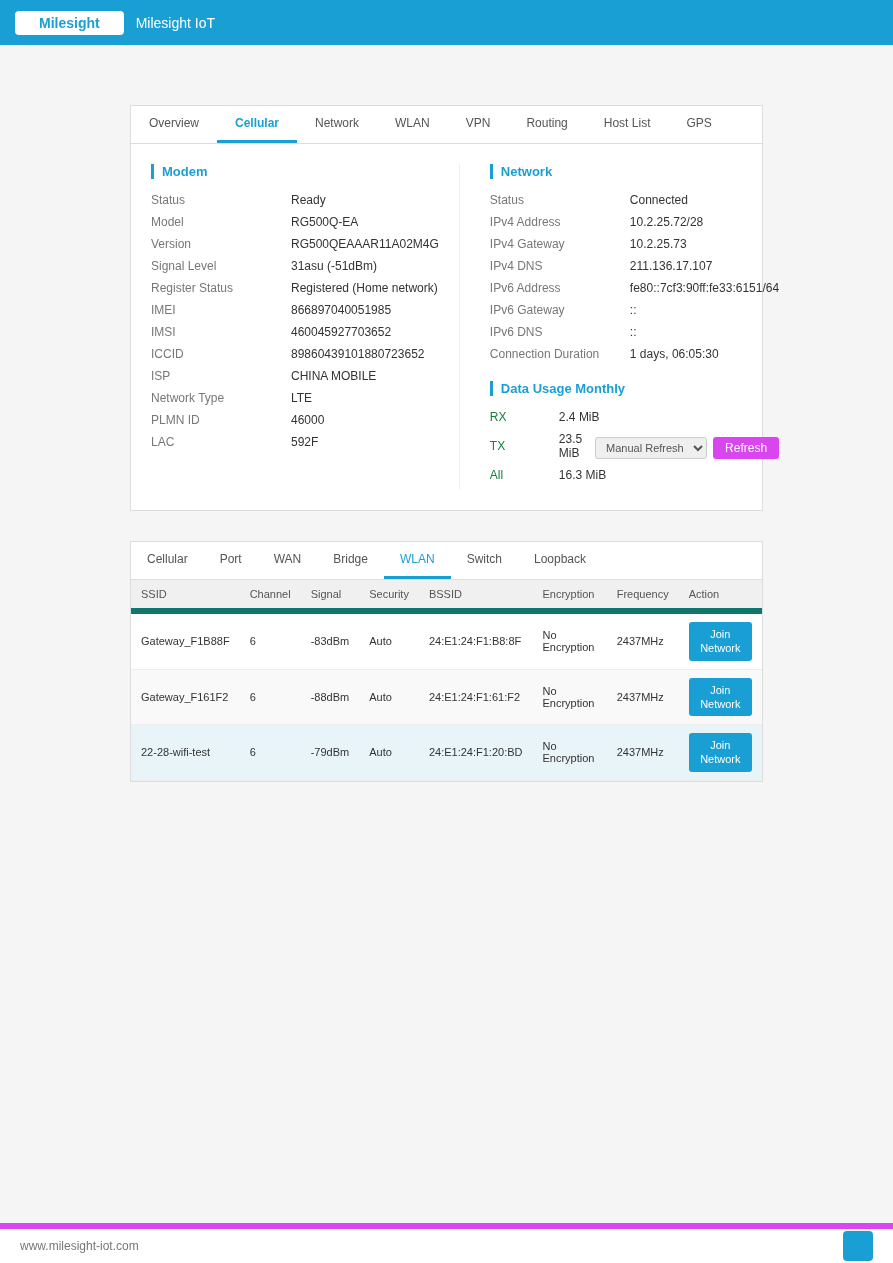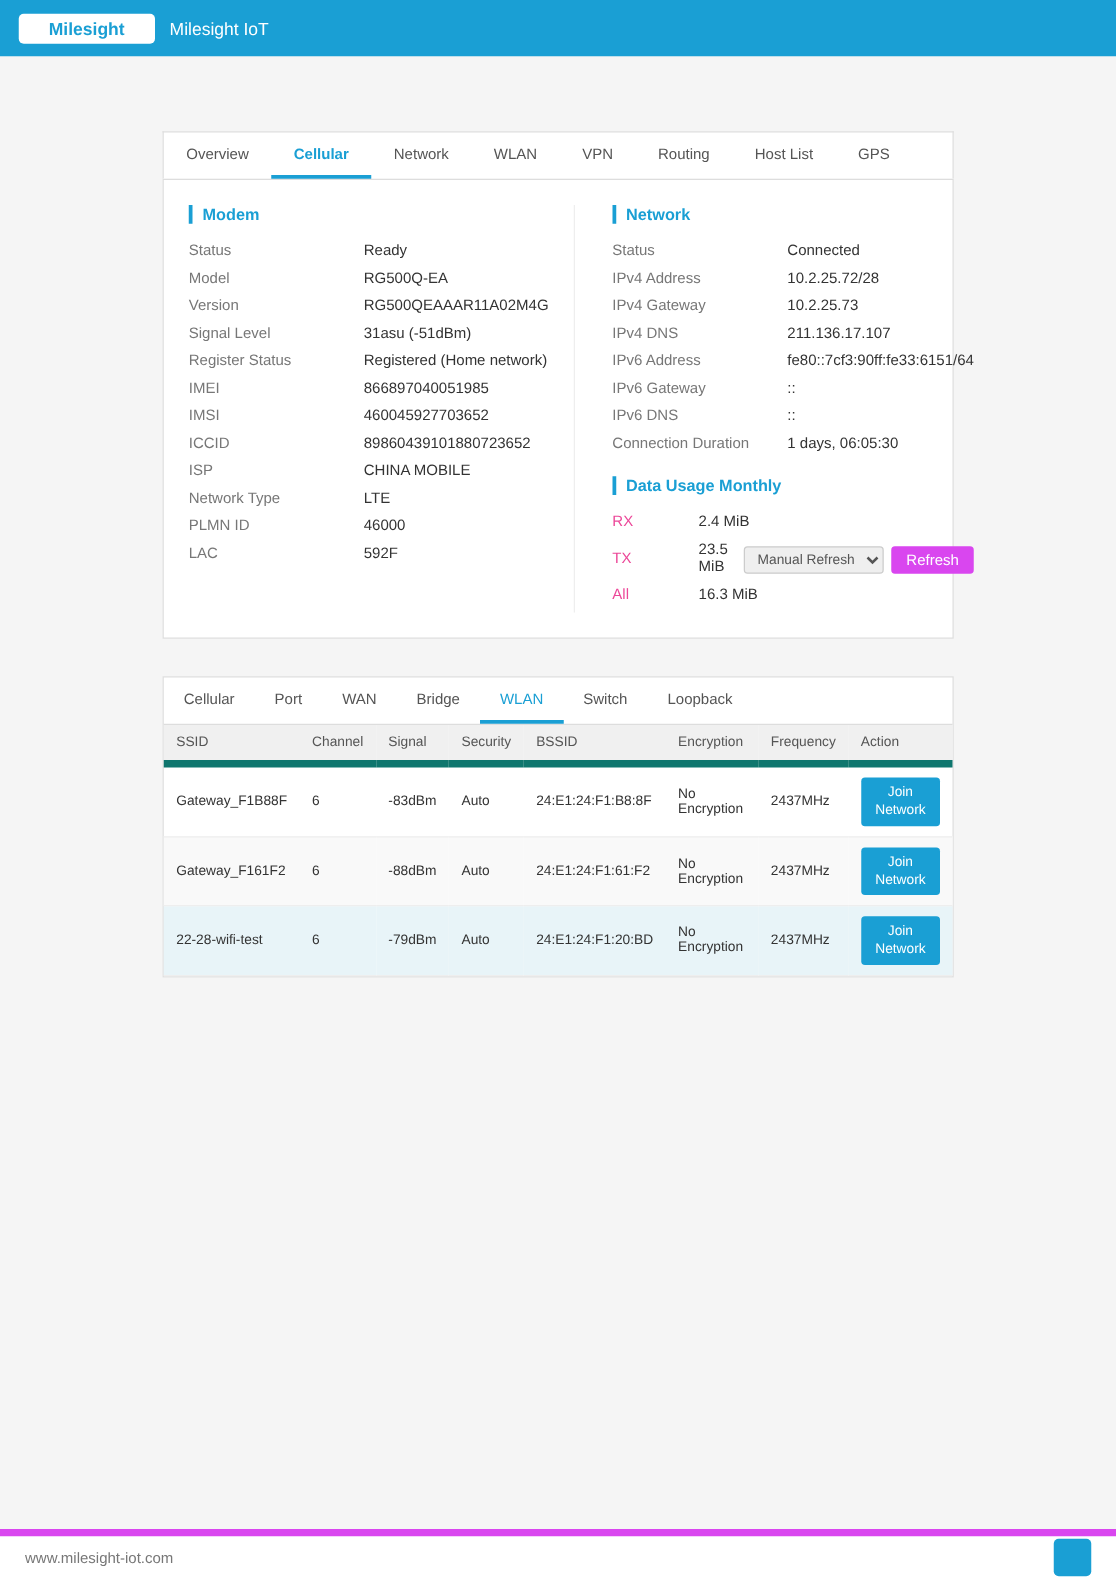--- a/index.html
+++ b/index.html
@@ -29,21 +29,21 @@
 
     .section-title { color: #1a9fd4; font-weight: bold; font-size: 13px; margin-bottom: 14px; border-left: 3px solid #1a9fd4; padding-left: 8px; }
 
     .info-row { display: flex; margin-bottom: 8px; align-items: center; }
     .info-label { color: #777; width: 140px; flex-shrink: 0; font-size: 12px; }
     .info-value { color: #333; font-size: 12px; }
 
     
     .data-usage-section { margin-top: 20px; }
     .data-usage-row { display: flex; margin-bottom: 8px; align-items: center; }
-    .data-usage-label { color: #ec4899; width: 40px; font-size: 12px; }
+    .data-usage-label { color: #15803d; width: 40px; font-size: 12px; }
     .data-usage-value { color: #333; font-size: 12px; flex: 1; margin-left: 29px; }
     .refresh-controls { display: flex; gap: 6px; align-items: center; margin-top: 4px; }
     .refresh-select { border: 1px solid #ccc; padding: 3px 6px; font-size: 11px; color: #555; border-radius: 3px; }
     .refresh-btn { background: #d946ef; color: white; border: none; padding: 4px 12px; border-radius: 3px; cursor: pointer; font-size: 12px; }
 
     
     .panel-spacer { height: 30px; }
 
     
     .wlan-panel { background: white; border: 1px solid #ddd; }

